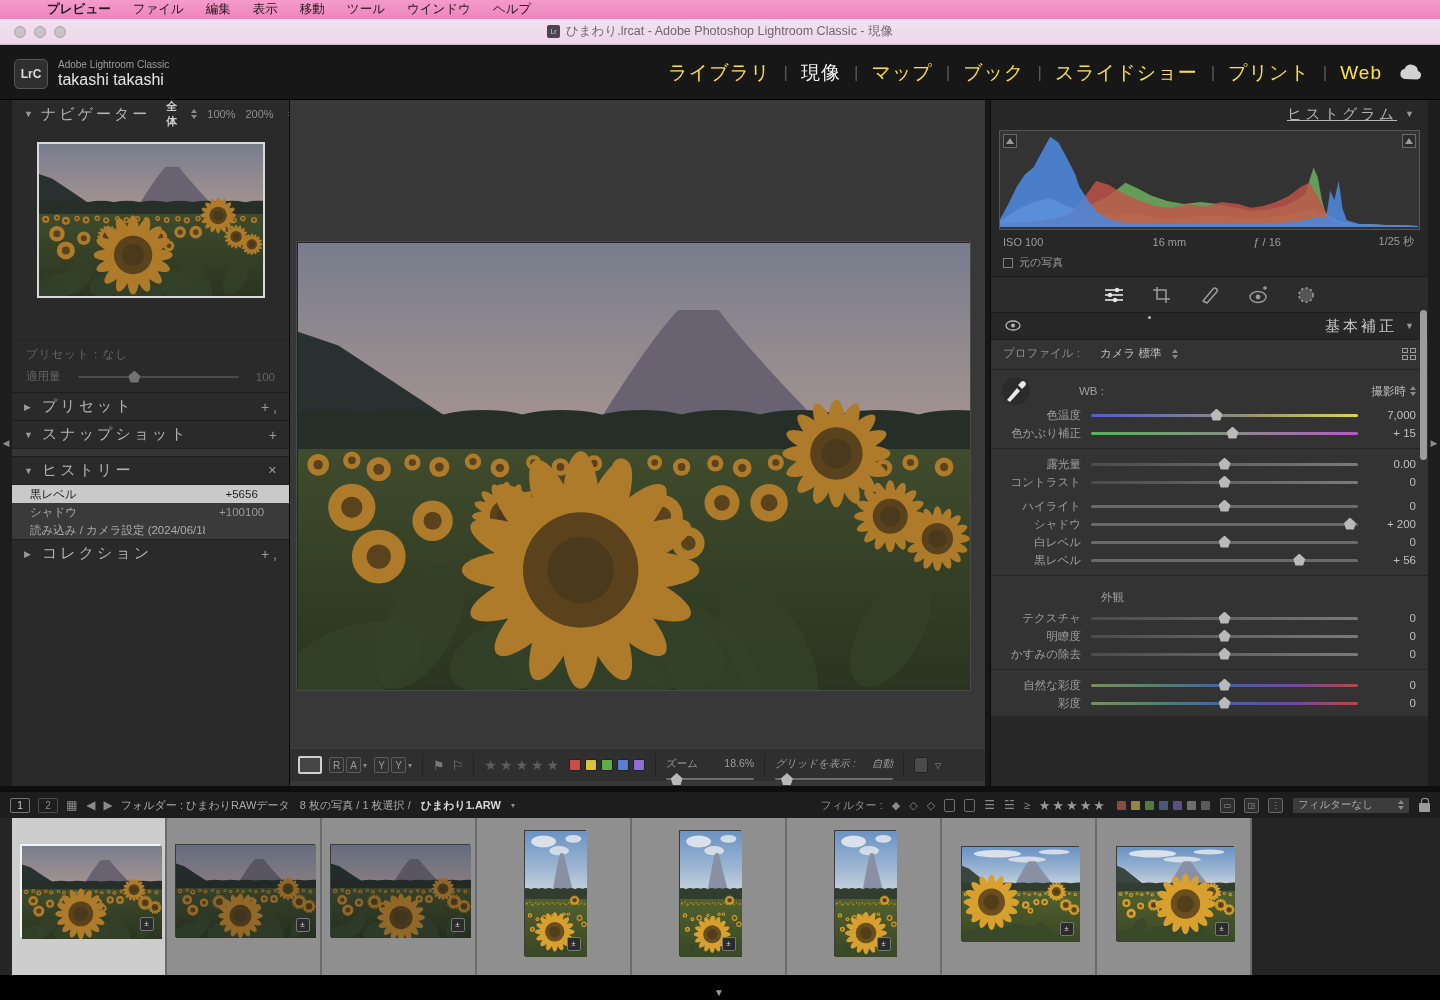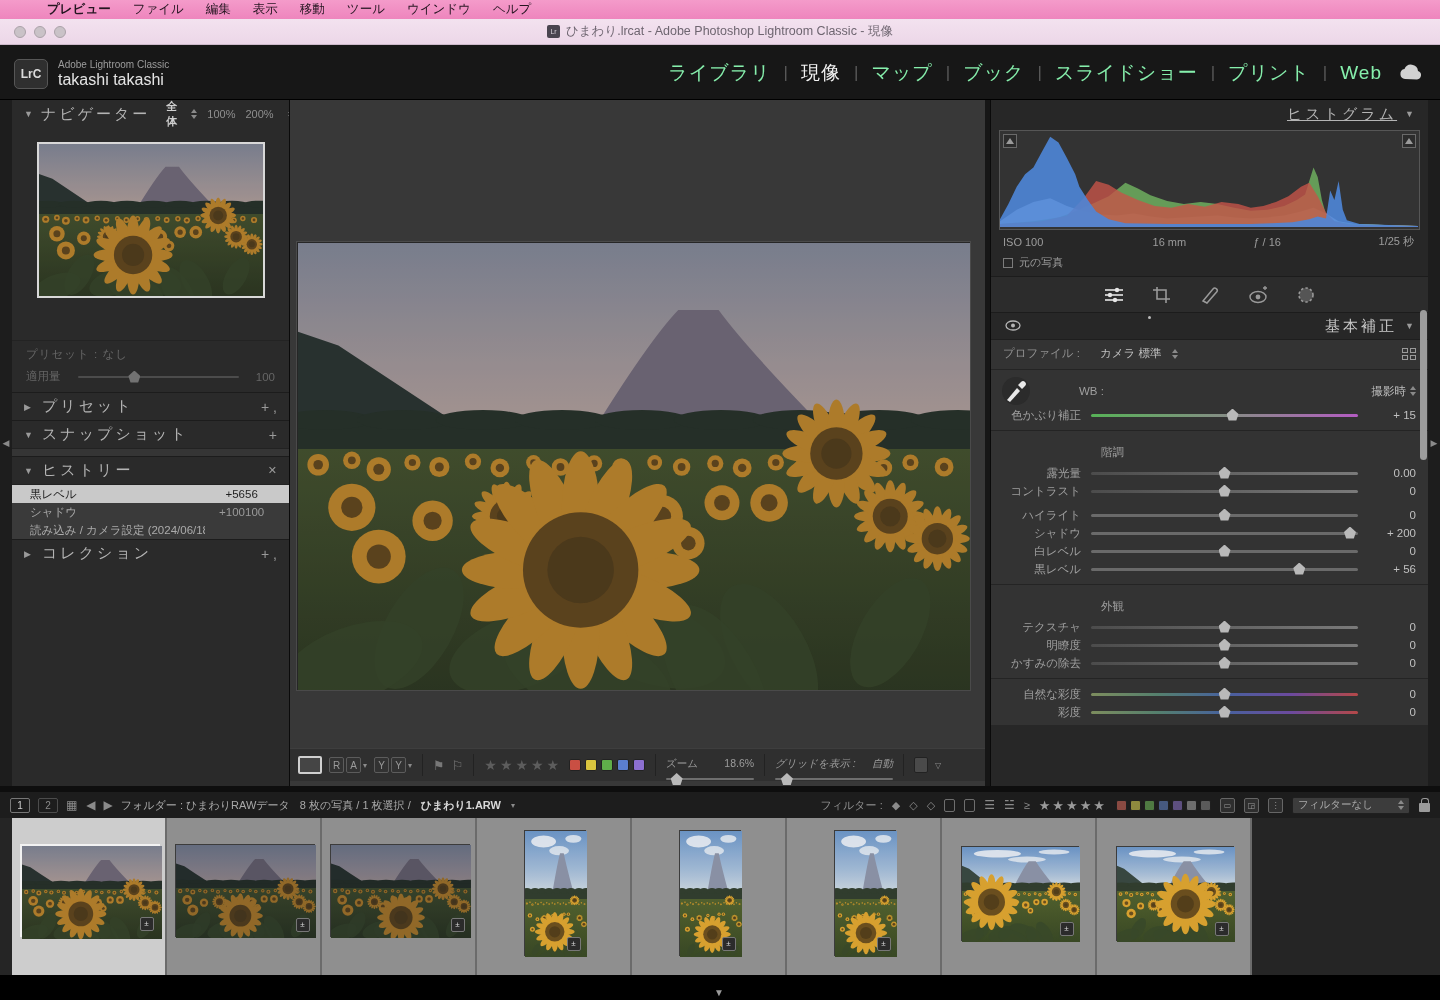--- a/index.html
+++ b/index.html
@@ -23,21 +23,21 @@
 
 #app { left:0; top:45px; width:1440px; height:955px; background:#161616; }
 
 
 #modulebar { left:0; top:0; width:1440px; height:55px; background:#171717; border-bottom:1px solid #000; }
 #lrclogo { left:14px; top:14px; width:34px; height:30px; background:#2f2f2f; border:1px solid #565656; border-radius:5px; color:#dcdcdc; font-size:12px; font-weight:bold; display:flex; align-items:center; justify-content:center; }
 #idplate { left:58px; top:14px; }
 #idplate .l1 { font-size:10px; color:#9d9d9d; }
 #idplate .l2 { font-size:16px; color:#e4e4e4; margin-top:1px; }
 #modnav { right:58px; top:0; height:55px; display:flex; align-items:center; gap:13px; }
-#modnav .mod { font-size:19px; color:#86efac; letter-spacing:1px; }
+#modnav .mod { font-size:19px; color:#fde047; letter-spacing:1px; }
 #modnav .mod.active { color:#f2f2f2; }
 #modnav .sep { color:#5a5a5a; font-size:17px; }
 #cloudicon { right:16px; top:18px; width:26px; height:18px; }
 #cloudicon svg { display:block; }
 
 
 .rail { top:55px; width:12px; height:686px; background:#1d1d1d; color:#8a8a8a; font-size:9px; display:flex; align-items:center; justify-content:center; }
 #rail-left { left:0; }
 #rail-right { left:1428px; width:12px; }
 
@@ -851,28 +851,34 @@
         </span>
         <span class="wbl">WB :</span>
         <span class="wbv">撮影時</span>
         <span class="updown">
             <i class="up"></i>
             <i class="dn"></i>
           </span>
       </div>
       <div id="sliderGroups">
           <div class="srow">
+            <span class="slabel">色温度</span>
+            <div class="strack temp">
+              <div class="sthumb" style="left: 47%;"></div>
+            </div>
+            <span class="sval">7,000</span>
+          </div>
+          <div class="srow">
             <span class="slabel">色かぶり補正</span>
             <div class="strack tint">
               <div class="sthumb" style="left: 53%;"></div>
             </div>
             <span class="sval">+ 15</span>
           </div>
           <div class="gdivider"></div>
-          <div class="gheading">階調</div>
           <div class="srow">
             <span class="slabel">露光量</span>
             <div class="strack dark">
               <div class="sthumb" style="left: 50%;"></div>
             </div>
             <span class="sval">0.00</span>
           </div>
           <div class="srow">
             <span class="slabel">コントラスト</span>
             <div class="strack dark">

